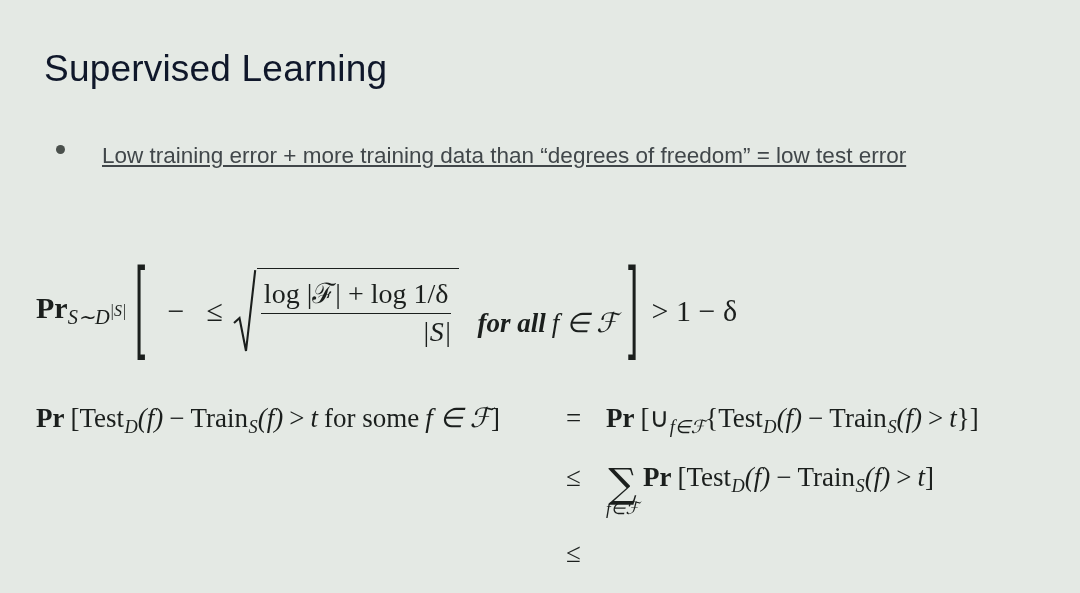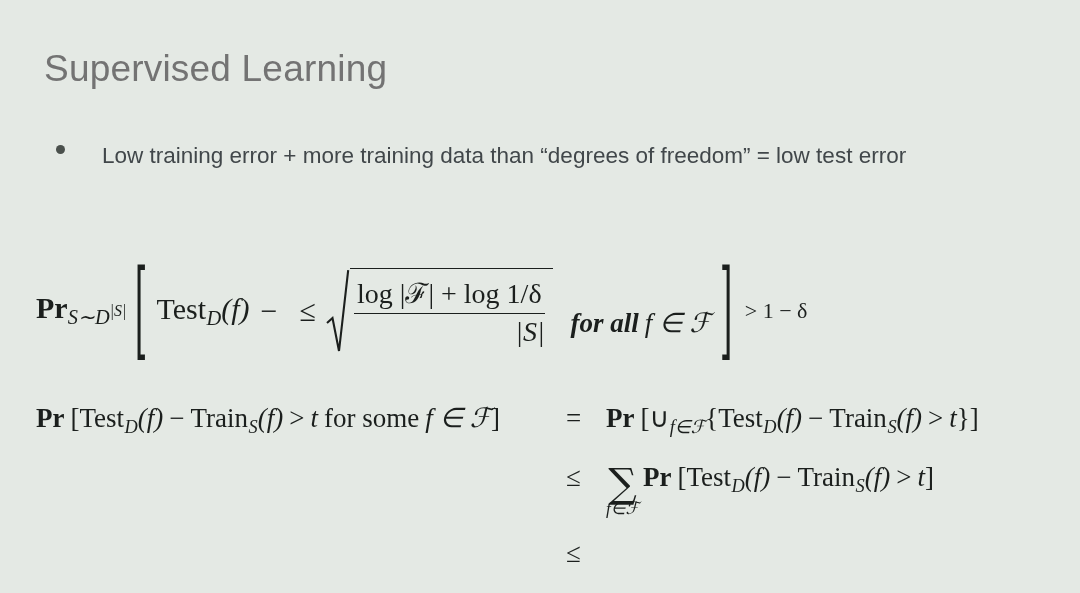--- a/index.html
+++ b/index.html
@@ -21,21 +21,21 @@
   }
 
   
   .slide-title {
     position: absolute;
     left: 44px;
     top: 48px;
     font-family: "Liberation Sans", sans-serif;
     font-size: 37px;
     font-weight: 400;
-    color: #737373;
+    color: #0f172a;
     letter-spacing: 0.2px;
     white-space: nowrap;
   }
 
   
   .bullet-list {
     position: absolute;
     left: 56px;
     top: 136px;
     width: 960px;
@@ -58,20 +58,21 @@
     background: #4a504c;
     display: block;
   }
   .bullet-text {
     flex: 1 1 auto;
     font-family: "Liberation Sans", sans-serif;
     font-size: 22.5px;
     line-height: 39px;
     color: #41474a;
     max-width: 905px;
+    text-decoration: underline;
   }
 
   
   .math {
     font-family: "Liberation Serif", serif;
     color: #1b1f1d;
   }
   .mathrm { font-style: normal; }
   .mit { font-style: italic; }
   .mbf { font-weight: bold; font-style: normal; }
@@ -174,21 +175,21 @@
     font-size: 28px;
     line-height: 1.22;
     white-space: nowrap;
   }
   .forall {
     font-size: 27px;
     margin-left: 14px;
     margin-top: 24px;
   }
   .eq1-tail {
-    font-size: 22px;
+    font-size: 30px;
     margin-left: 4px;
   }
 
   
   .eq2 {
     position: absolute;
     left: 36px;
     top: 398px;
     display: grid;
     grid-template-columns: 512px 58px auto;
@@ -260,23 +261,20 @@
   <div class="eq1 math">
 
     <span class="prsym">
       <span class="mbf">Pr</span><span class="subsup"><span>S∼D</span><span class="inner-sup">|S|</span></span>
     </span>
 
     <span class="brk">[</span>
 
     <span class="eq1-body">
 
-      <span>
-        <span class="mathrm">Test</span><span class="sub">D</span><span class="mit">(f)</span>
-      </span>
 
       <span class="wide"></span>
       <span class="op">−</span>
       <span class="wide"></span>
 
 
       <span class="wide"></span>
       <span class="op">≤</span>
       <span class="med"></span>
 

